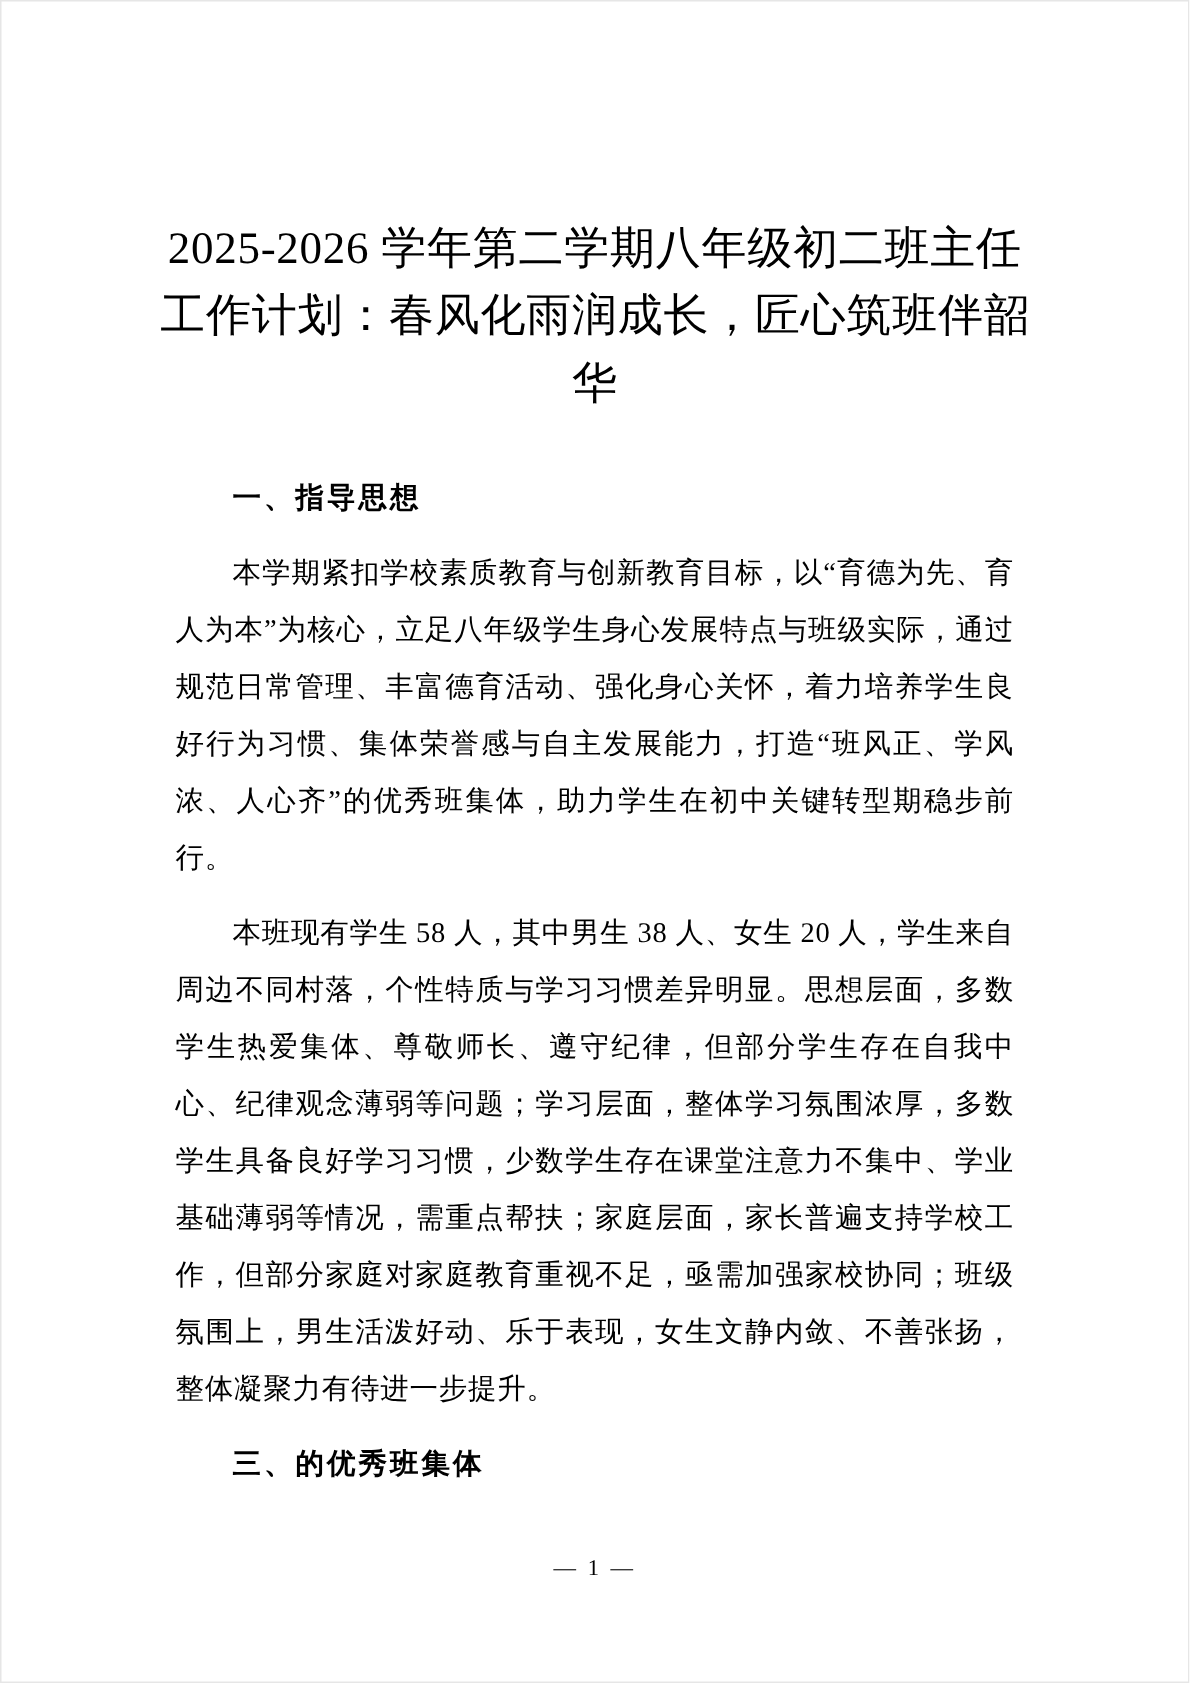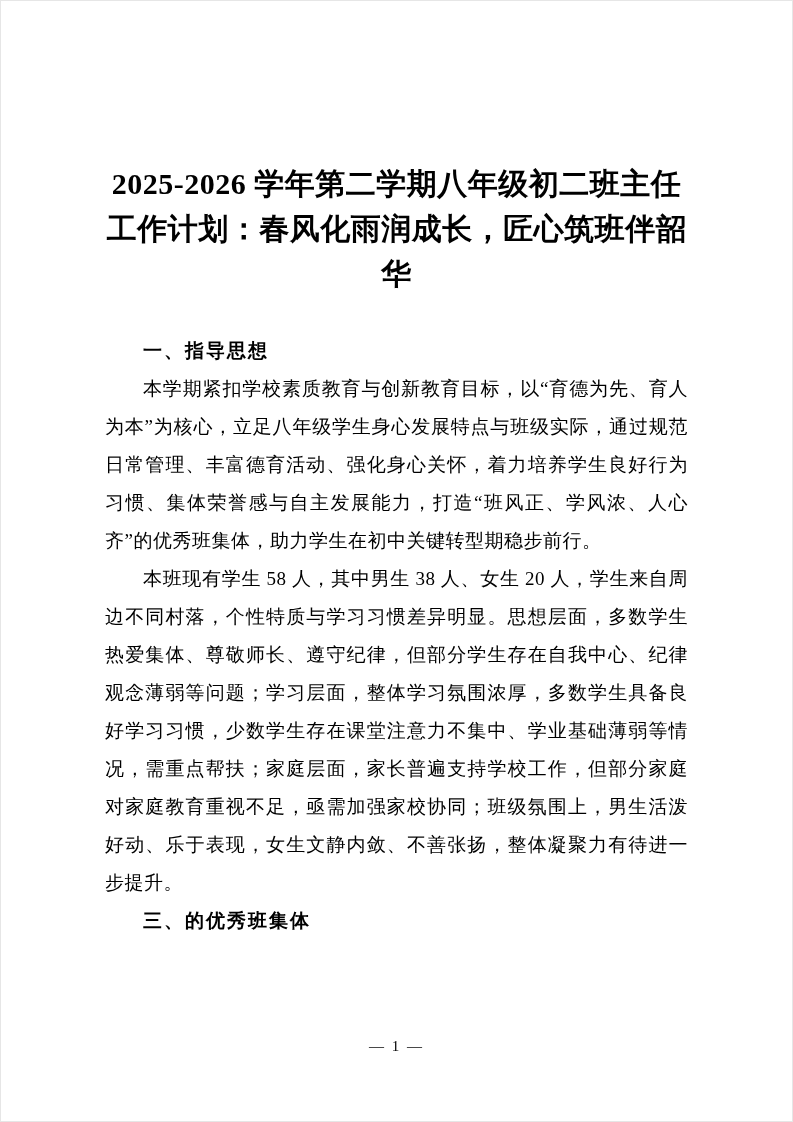--- a/index.html
+++ b/index.html
@@ -15,43 +15,43 @@
     margin: 0 auto;
     background: #ffffff;
     border: 1px solid #e6e6e6;
     padding: 142px 104px 0 104px;
     font-family: "Liberation Serif", "DejaVu Serif", serif;
     color: #000000;
     overflow: hidden;
   }
   .doc-title {
     font-size: 30px;
-    font-weight: bold;
+    font-weight: normal;
     text-align: center;
     line-height: 45px;
-    margin: 18px 0 36px 0;
+    margin: 0 0 36px 0;
     letter-spacing: 0.5px;
     font-family: "Liberation Serif", "DejaVu Serif", serif;
   }
   .doc-body {
     width: 100%;
   }
   .sec-heading {
     font-size: 19px;
     line-height: 38px;
-    margin: 0;
+    margin: 12px;
     text-indent: 2em;
     font-weight: bold;
     letter-spacing: 2px;
     font-family: "Liberation Sans", "DejaVu Sans", sans-serif;
   }
   .para {
     font-size: 19px;
     line-height: 38px;
-    margin: 0;
+    margin: 12px;
     text-indent: 2em;
     text-align: justify;
     letter-spacing: 0.5px;
   }
   .page-footer {
     position: absolute;
     left: 0;
     bottom: 66px;
     width: 100%;
     text-align: center;

